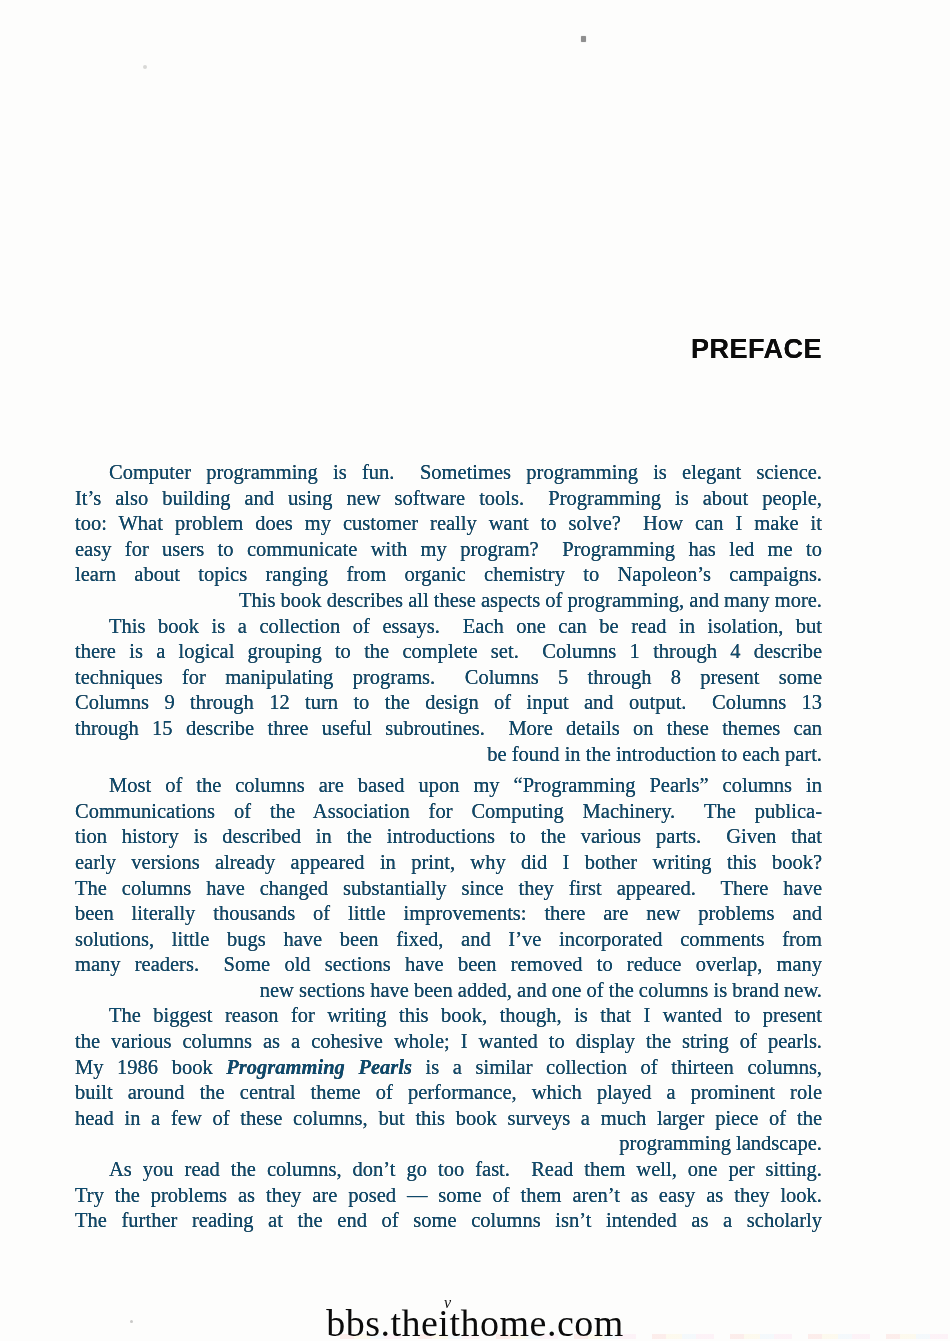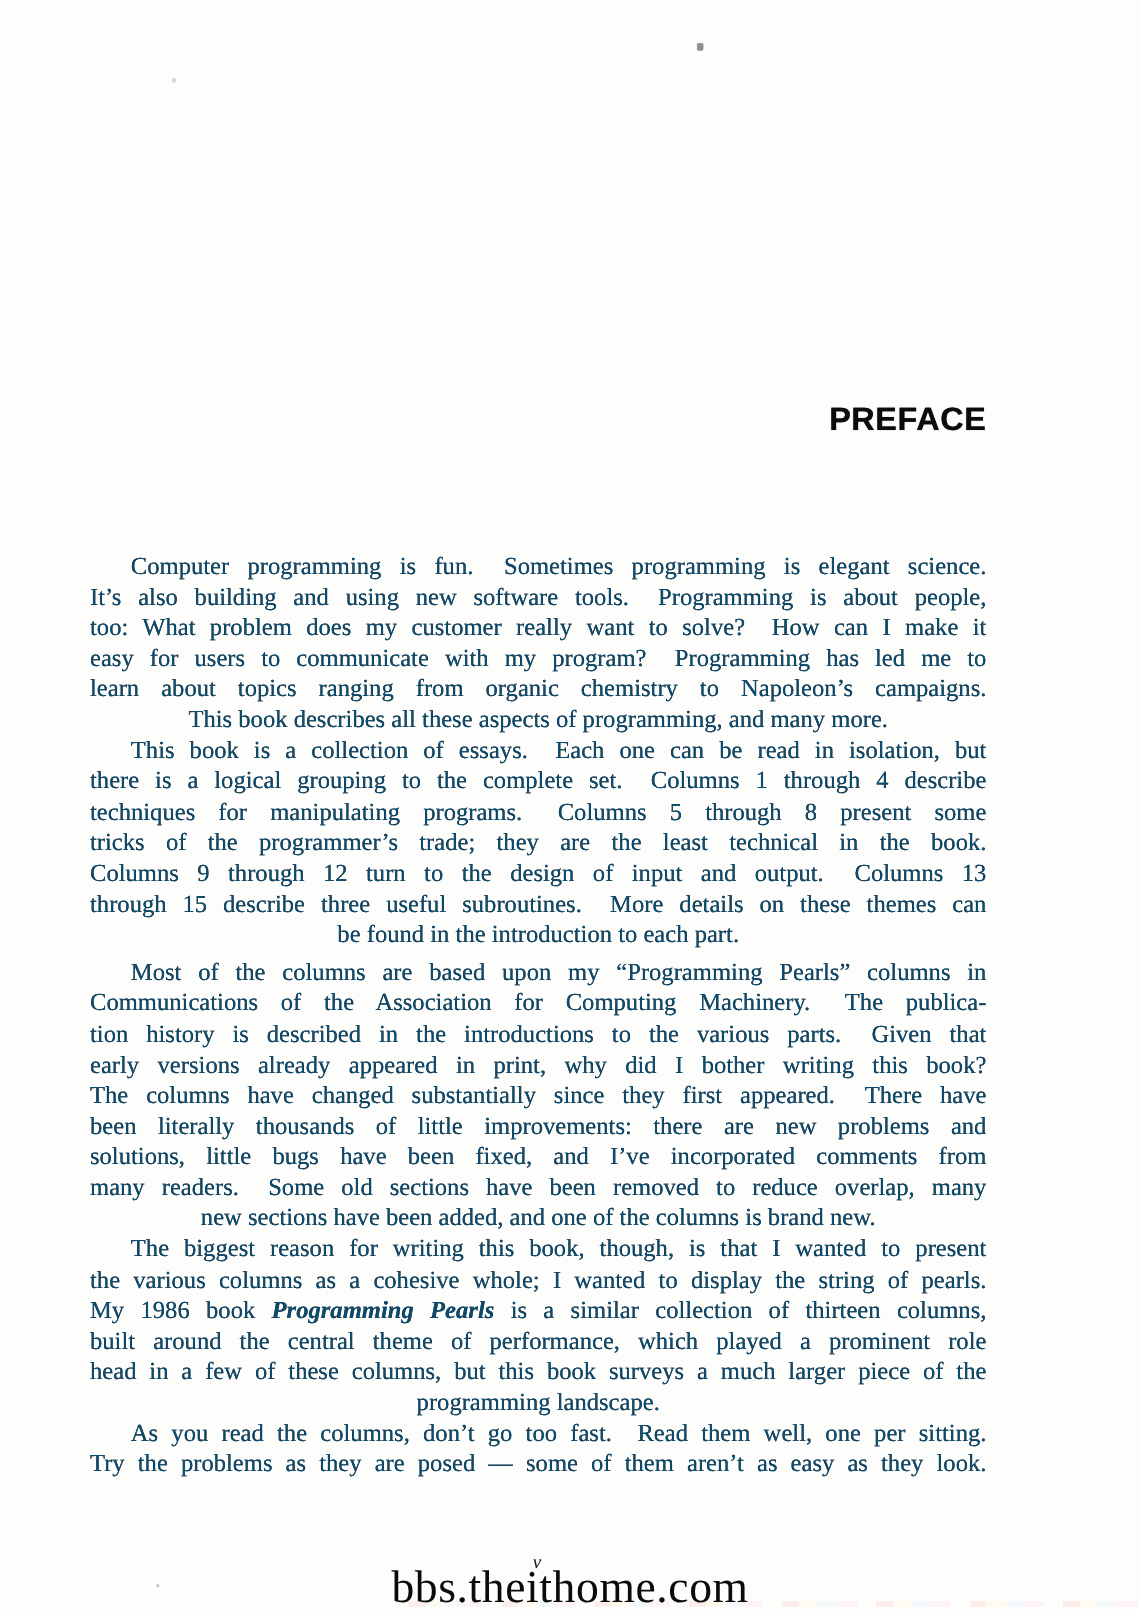--- a/index.html
+++ b/index.html
@@ -32,21 +32,21 @@
     font-size: 20.5px;
     color: #0c4a6e;
     text-shadow: 0 0 0.5px rgba(10,10,10,0.85);
   }
   .paragraph { margin: 0; }
   .paragraph.section-break { margin-top: 6px; }
   .line {
     height: 25.6px;
     line-height: 25.6px;
     overflow: hidden;
-    text-align: center;
+    text-align: right;
   }
   .line.just {
     text-align: justify;
     text-align-last: justify;
   }
   .line.indent { text-indent: 34px; }
   .it  { }
   .bit { font-style: italic; font-weight: 700; }
 
   .page-number {
@@ -98,21 +98,20 @@
         <div class="line just"><span>It’s also building and using new software tools.  Programming is about people,</span></div>
         <div class="line just"><span>too: What problem does my customer really want to solve?  How can I make it</span></div>
         <div class="line just"><span>easy for users to communicate with my program?  Programming has led me to</span></div>
         <div class="line just"><span>learn about topics ranging from organic chemistry to Napoleon’s campaigns.</span></div>
         <div class="line"><span>This book describes all these aspects of programming, and many more.</span></div>
       </div>
       <div class="paragraph">
         <div class="line indent just"><span>This book is a collection of essays.  Each one can be read in isolation, but</span></div>
         <div class="line just"><span>there is a logical grouping to the complete set.  Columns 1 through 4 describe</span></div>
         <div class="line just"><span>techniques for manipulating programs.  Columns 5 through 8 present some</span></div>
-        <div class="line just"><span>tricks of the programmer’s trade; they are the least technical in the book.</span></div>
         <div class="line just"><span>Columns 9 through 12 turn to the design of input and output.  Columns 13</span></div>
         <div class="line just"><span>through 15 describe three useful subroutines.  More details on these themes can</span></div>
         <div class="line"><span>be found in the introduction to each part.</span></div>
       </div>
       <div class="paragraph section-break">
         <div class="line indent just"><span>Most of the columns are based upon my “Programming Pearls” columns in</span></div>
         <div class="line just"><span class="it">Communications of the Association for Computing Machinery</span><span>.  The publica-</span></div>
         <div class="line just"><span>tion history is described in the introductions to the various parts.  Given that</span></div>
         <div class="line just"><span>early versions already appeared in print, why did I bother writing this book?</span></div>
         <div class="line just"><span>The columns have changed substantially since they first appeared.  There have</span></div>
@@ -125,20 +124,21 @@
         <div class="line indent just"><span>The biggest reason for writing this book, though, is that I wanted to present</span></div>
         <div class="line just"><span>the various columns as a cohesive whole; I wanted to display the string of pearls.</span></div>
         <div class="line just"><span>My 1986 book </span><span class="bit">Programming Pearls</span><span> is a similar collection of thirteen columns,</span></div>
         <div class="line just"><span>built around the central theme of performance, which played a prominent role</span></div>
         <div class="line just"><span>head in a few of these columns, but this book surveys a much larger piece of the</span></div>
         <div class="line"><span>programming landscape.</span></div>
       </div>
       <div class="paragraph">
         <div class="line indent just"><span>As you read the columns, don’t go too fast.  Read them well, one per sitting.</span></div>
         <div class="line just"><span>Try the problems as they are posed — some of them aren’t as easy as they look.</span></div>
+        <div class="line just"><span>The further reading at the end of some columns isn’t intended as a scholarly</span></div>
       </div>
     </div>
 
   <div class="page-number">v</div>
 
   <div class="watermark">bbs.theithome.com</div>
 
   <div class="speck speck-a"></div>
   <div class="speck speck-b"></div>
   <div class="speck speck-c"></div>

